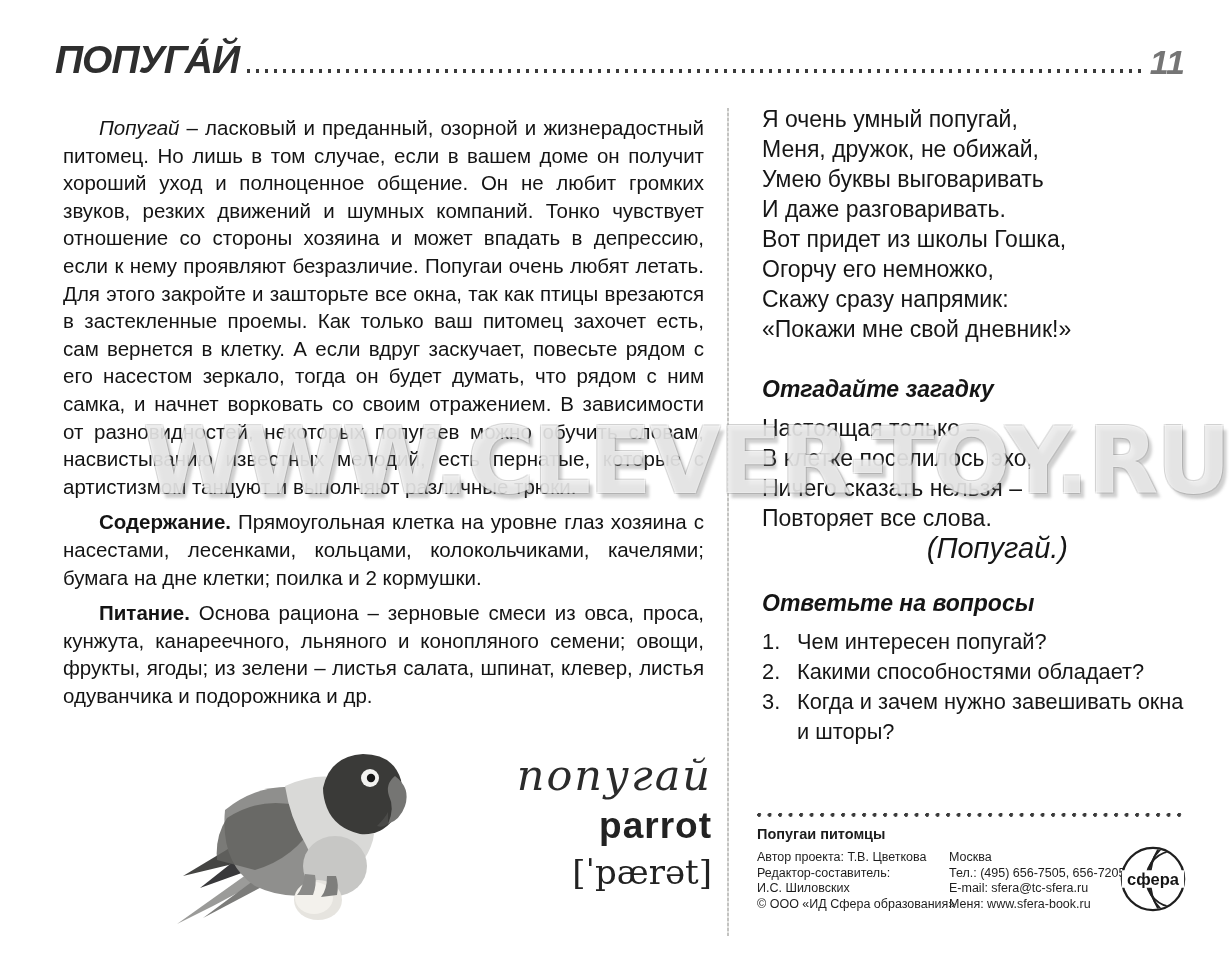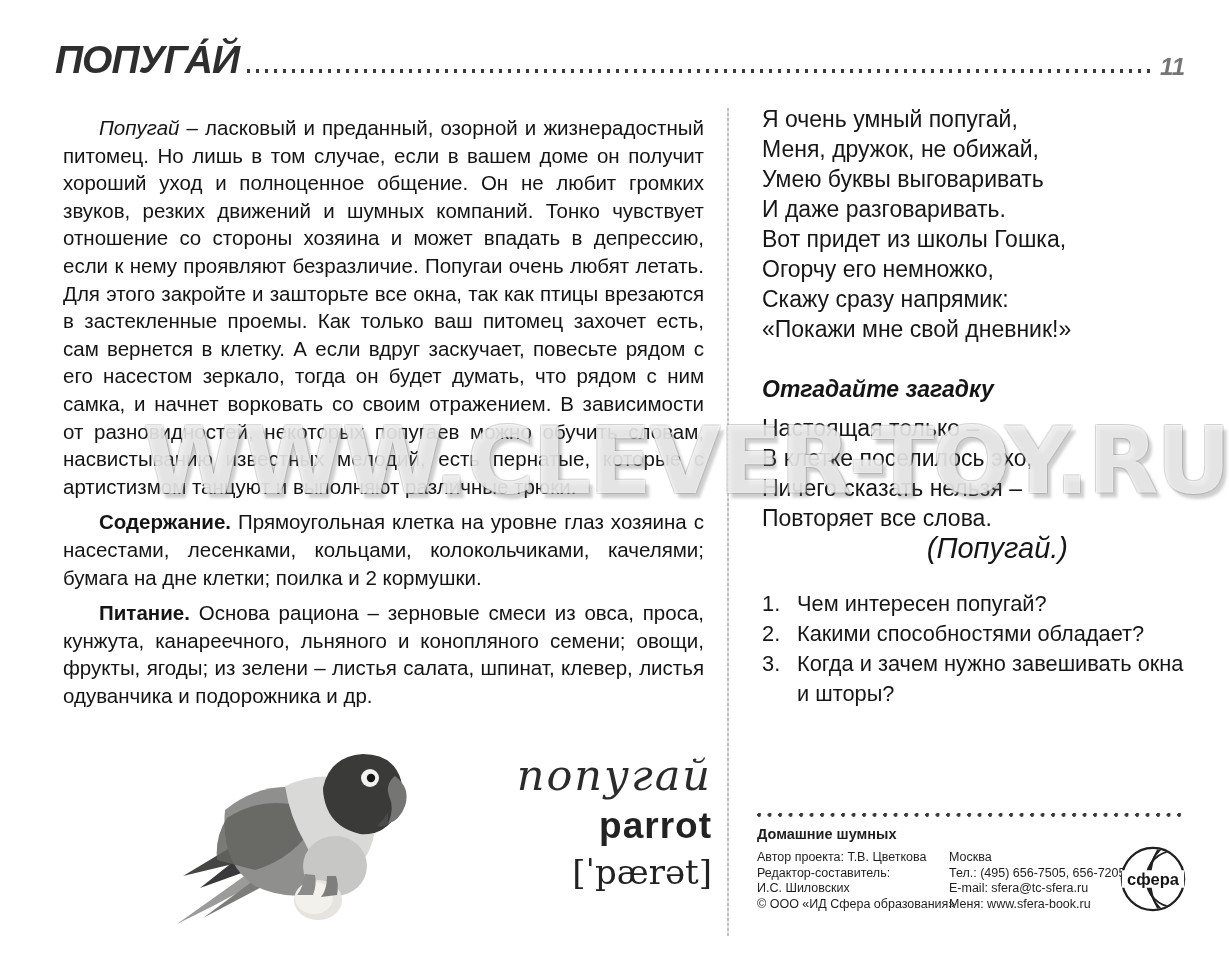--- a/index.html
+++ b/index.html
@@ -20,21 +20,21 @@
   .page-title {
     font-size:39px; font-weight:bold; font-style:italic;
     letter-spacing:-1px; color:#2e2e2e; line-height:1;
     white-space:nowrap; padding-right:8px;
   }
   .leader-dots {
     flex:1; height:4px; margin-bottom:6px;
     background:repeating-linear-gradient(to right,#3a3a3a 0 3px, transparent 3px 9px);
   }
   .page-number {
-    font-size:24px; font-weight:bold; font-style:italic;
+    font-size:34px; font-weight:bold; font-style:italic;
     color:#757575; line-height:1; padding-left:9px;
   }
 
   
   .left-col {
     position:absolute; left:55px; top:106px; width:657px;
     font-size:20.5px; line-height:27.6px; text-align:justify;
     color:#141414;
   }
   .para { margin:8px; text-indent:36px; }
@@ -194,33 +194,34 @@
     <div class="riddle-line">Настоящая только –</div>
     <div class="riddle-line">В клетке поселилось эхо,</div>
     <div class="riddle-line">Ничего сказать нельзя –</div>
     <div class="riddle-line">Повторяет все слова.</div>
     <div class="riddle-answer">(Попугай.)</div>
   </div>
 
   <div class="spacer-md"></div>
 
   <div>
+    <h3 class="section-heading">Ответьте на вопросы</h3>
     <ol class="questions">
       <li>Чем интересен попугай?</li>
       <li>Какими способностями обладает?</li>
       <li>Когда и зачем нужно завешивать окна и шторы?</li>
     </ol>
   </div>
 
 </div>
 
 <div class="pub-dotted"></div>
 
 <div class="publisher">
-  <p class="pub-series">Домашние шумных</p>
+  <p class="pub-series">Попугаи питомцы</p>
   <div class="pub-cols">
     <div class="pub-col-left">
       <div class="pub-line">Автор проекта: Т.В. Цветкова</div>
       <div class="pub-line">Редактор-составитель:</div>
       <div class="pub-line">И.С. Шиловских</div>
       <div class="pub-line">© ООО «ИД Сфера образования»</div>
     </div>
     <div class="pub-col-right">
       <div class="pub-line">Москва</div>
       <div class="pub-line">Тел.: (495) 656-7505, 656-7205</div>

